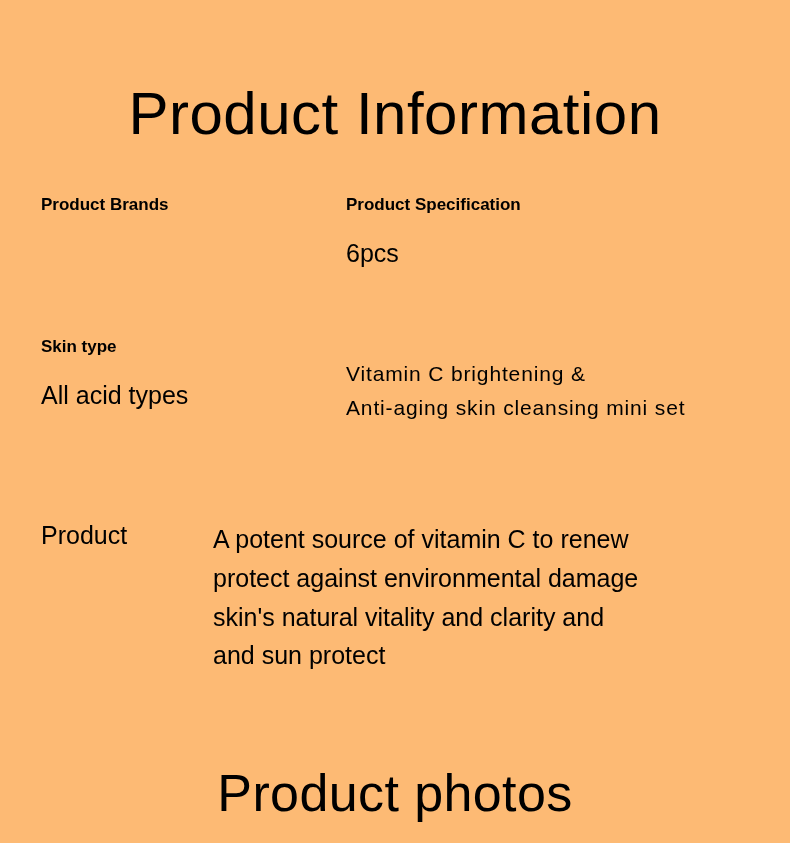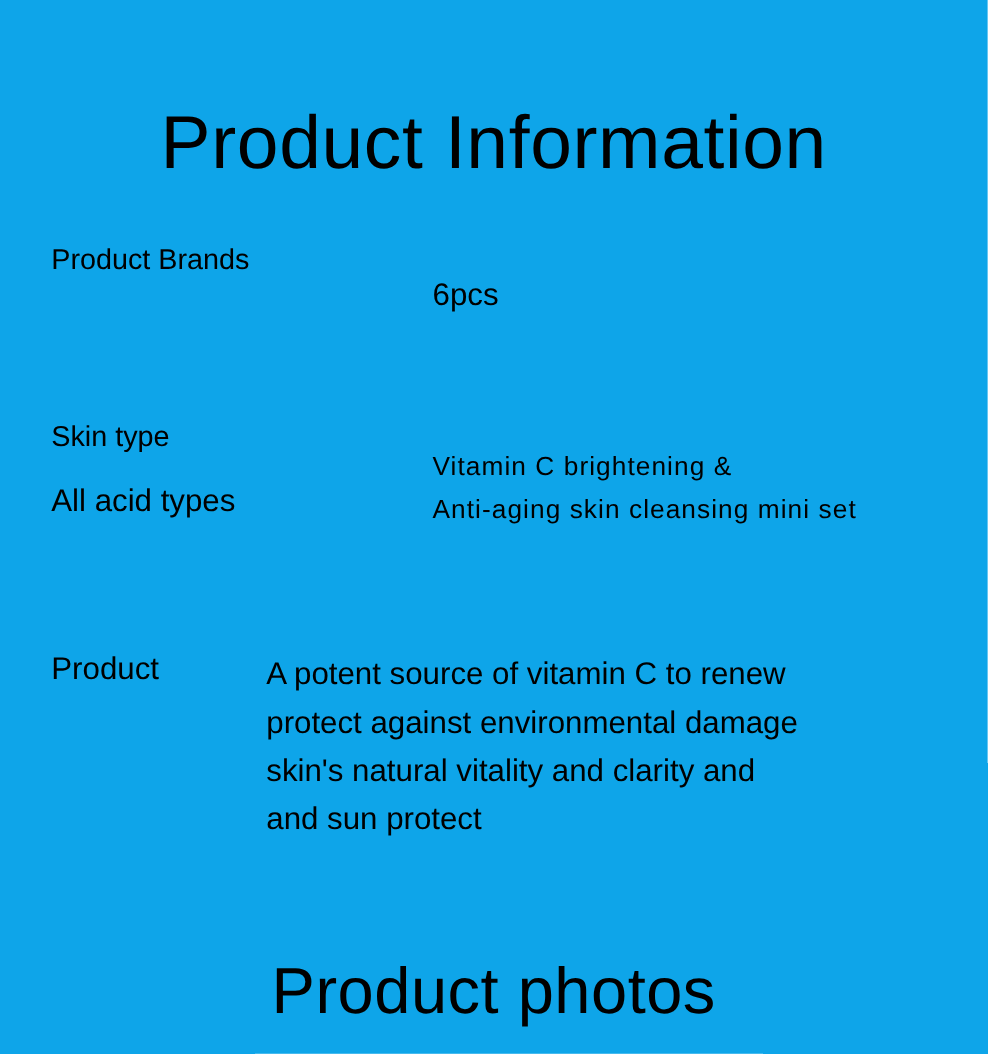--- a/index.html
+++ b/index.html
@@ -14,21 +14,21 @@
     position: relative;
     overflow: hidden;
     font-family: "Liberation Sans", "DejaVu Sans", sans-serif;
     color: #000000;
     -webkit-font-smoothing: antialiased;
   }
   .page {
     position: relative;
     width: 790px;
     height: 843px;
-    background: #0ea5e9;
+    background: #fdba74;
   }
 
   
   .main-title {
     position: absolute;
     left: 0;
     top: 42px;
     width: 790px;
     text-align: center;
     font-size: 60px;
@@ -60,23 +60,23 @@
     width: 290px;
   }
   .col-value {
     position: absolute;
     left: 305px;
     top: 0;
     width: 435px;
   }
 
   .field-name {
-    font-size: 23px;
+    font-size: 17px;
     line-height: 1.0;
-    font-weight: 400;
+    font-weight: 700;
     color: #000000;
     white-space: nowrap;
   }
   .field-value {
     font-size: 25px;
     line-height: 1.0;
     font-weight: 400;
     color: #000000;
     margin-top: 28px;
     white-space: nowrap;
@@ -144,20 +144,21 @@
 
   <h1 class="main-title">Product Information</h1>
 
   <div class="info-grid">
 
     <div class="info-row row-spec">
       <div class="col-label">
         <div class="field-name">Product Brands</div>
       </div>
       <div class="col-value">
+        <div class="field-name">Product Specification</div>
         <div class="field-value">6pcs</div>
       </div>
     </div>
 
     <div class="info-row row-skin">
       <div class="col-label">
         <div class="field-name">Skin type</div>
         <div class="field-value">All acid types</div>
       </div>
       <div class="col-value">

